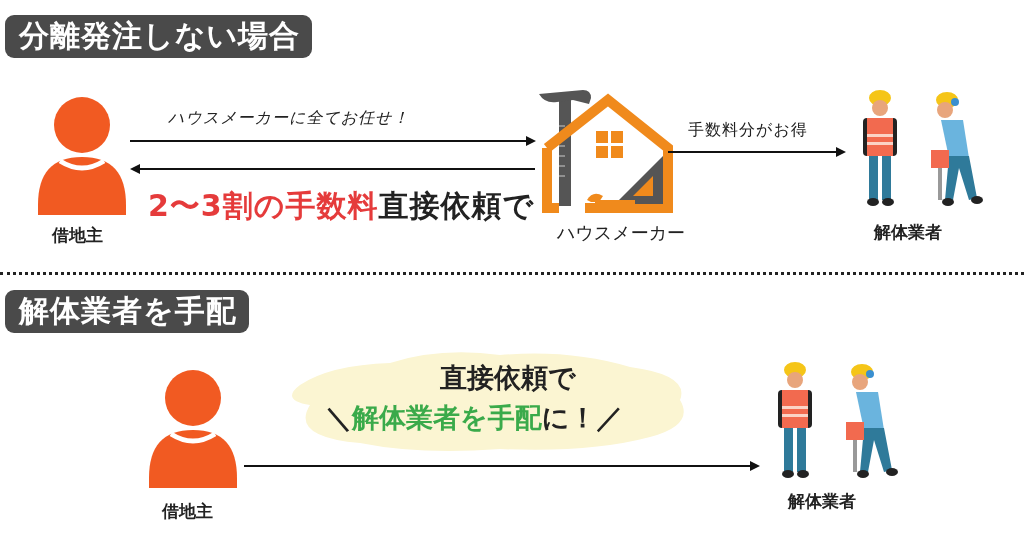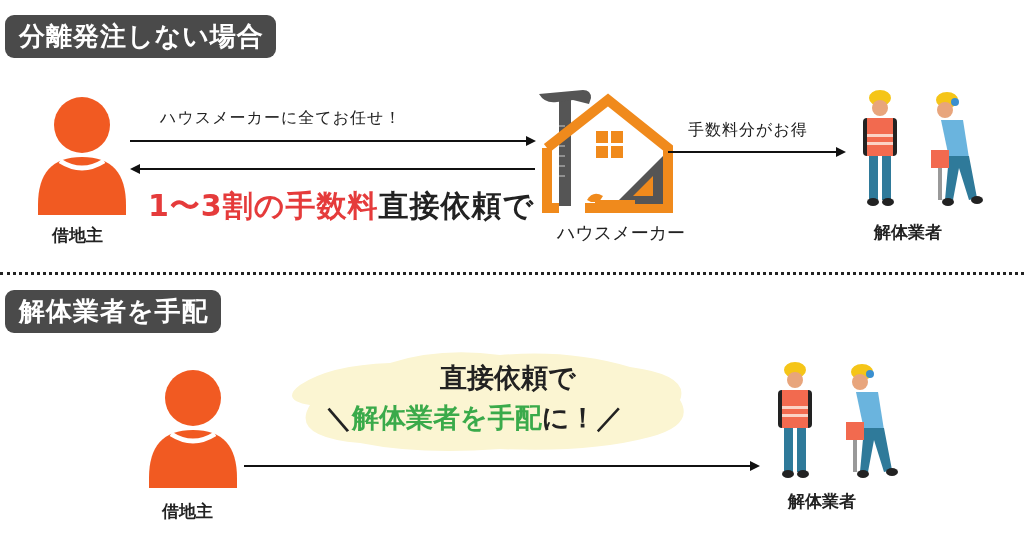--- a/index.html
+++ b/index.html
@@ -1,18 +1,18 @@
 <!DOCTYPE html>
 <html><head>
 <meta charset="utf-8">
 <style>
   html,body{margin:0;padding:0;background:#fff;}
   body{width:1024px;height:538px;position:relative;overflow:hidden;font-family:"DejaVu Sans","Liberation Sans",sans-serif;color:#222;}
   .abs{position:absolute;}
-  .section-label{position:absolute;background:#4a4a4a;color:#fff;font-weight:bold;font-size:26px;border-radius:9px;padding:5px 12px 6px 14px;line-height:32px;letter-spacing:1px;}
+  .section-label{position:absolute;background:#4a4a4a;color:#fff;font-weight:bold;font-size:30px;border-radius:9px;padding:5px 12px 6px 14px;line-height:32px;letter-spacing:1px;}
   .label{position:absolute;font-weight:bold;font-size:17px;color:#222;white-space:nowrap;}
   .small{position:absolute;font-size:16px;color:#222;white-space:nowrap;letter-spacing:1px;}
   .arrow-line{position:absolute;height:2px;background:#111;}
   .arrow-head-r{position:absolute;width:0;height:0;border-top:5px solid transparent;border-bottom:5px solid transparent;border-left:10px solid #111;}
   .arrow-head-l{position:absolute;width:0;height:0;border-top:5px solid transparent;border-bottom:5px solid transparent;border-right:10px solid #111;}
   .divider{position:absolute;left:0;top:272px;width:1024px;height:0;border-top:3px dotted #222;}
   .fee-text{position:absolute;font-weight:bold;font-size:30px;white-space:nowrap;letter-spacing:1px;}
   .red{color:#e53b3b;}
   .green{color:#3aaa4a;}
   .cloud-text{position:absolute;font-weight:bold;font-size:27px;white-space:nowrap;text-align:center;}
@@ -22,29 +22,29 @@
 
 <div class="section-label" style="left:5px;top:15px;">分離発注しない場合</div>
 
 <svg class="abs" style="left:32px;top:95px;" width="100" height="122" viewBox="0 0 100 122">
   <circle cx="50" cy="30" r="28" fill="#f15a22"></circle>
   <path d="M50 62 C20 62 6 78 6 110 L6 120 L94 120 L94 110 C94 78 80 62 50 62 Z" fill="#f15a22"></path>
   <path d="M28 66 Q50 80 72 66" fill="none" stroke="#fff" stroke-width="5"></path>
 </svg>
 <div class="label" style="left:52px;top:224px;">借地主</div>
 
-<div class="small" style="left:160px;top:108px;">ハウスメーカーに全てお任せ！</div>
+<div class="small" style="left:168px;top:108px;font-style:italic;">ハウスメーカーに全てお任せ！</div>
 <div class="arrow-line" style="left:130px;top:140px;width:398px;"></div>
 <div class="arrow-head-r" style="left:526px;top:136px;"></div>
 
 <div class="arrow-line" style="left:140px;top:168px;width:395px;"></div>
 <div class="arrow-head-l" style="left:130px;top:164px;"></div>
 
 <div class="fee-text" style="left:148px;top:186px;">
-  <span class="red">1〜3割の手数料</span><span>直接依頼で</span>
+  <span class="red">2〜3割の手数料</span><span>直接依頼で</span>
 </div>
 
 <svg class="abs" style="left:533px;top:86px;" width="140" height="130" viewBox="0 0 140 130">
 
   <rect x="26" y="10" width="12" height="110" fill="#555"></rect>
   <path d="M6 8 L50 4 Q58 4 58 12 L56 18 L40 14 L24 16 Q12 18 6 8 Z" fill="#555"></path>
 
   <g stroke="#ccc" stroke-width="1">
     <line x1="26" y1="40" x2="32" y2="40"></line>
       <line x1="26" y1="50" x2="32" y2="50"></line>

